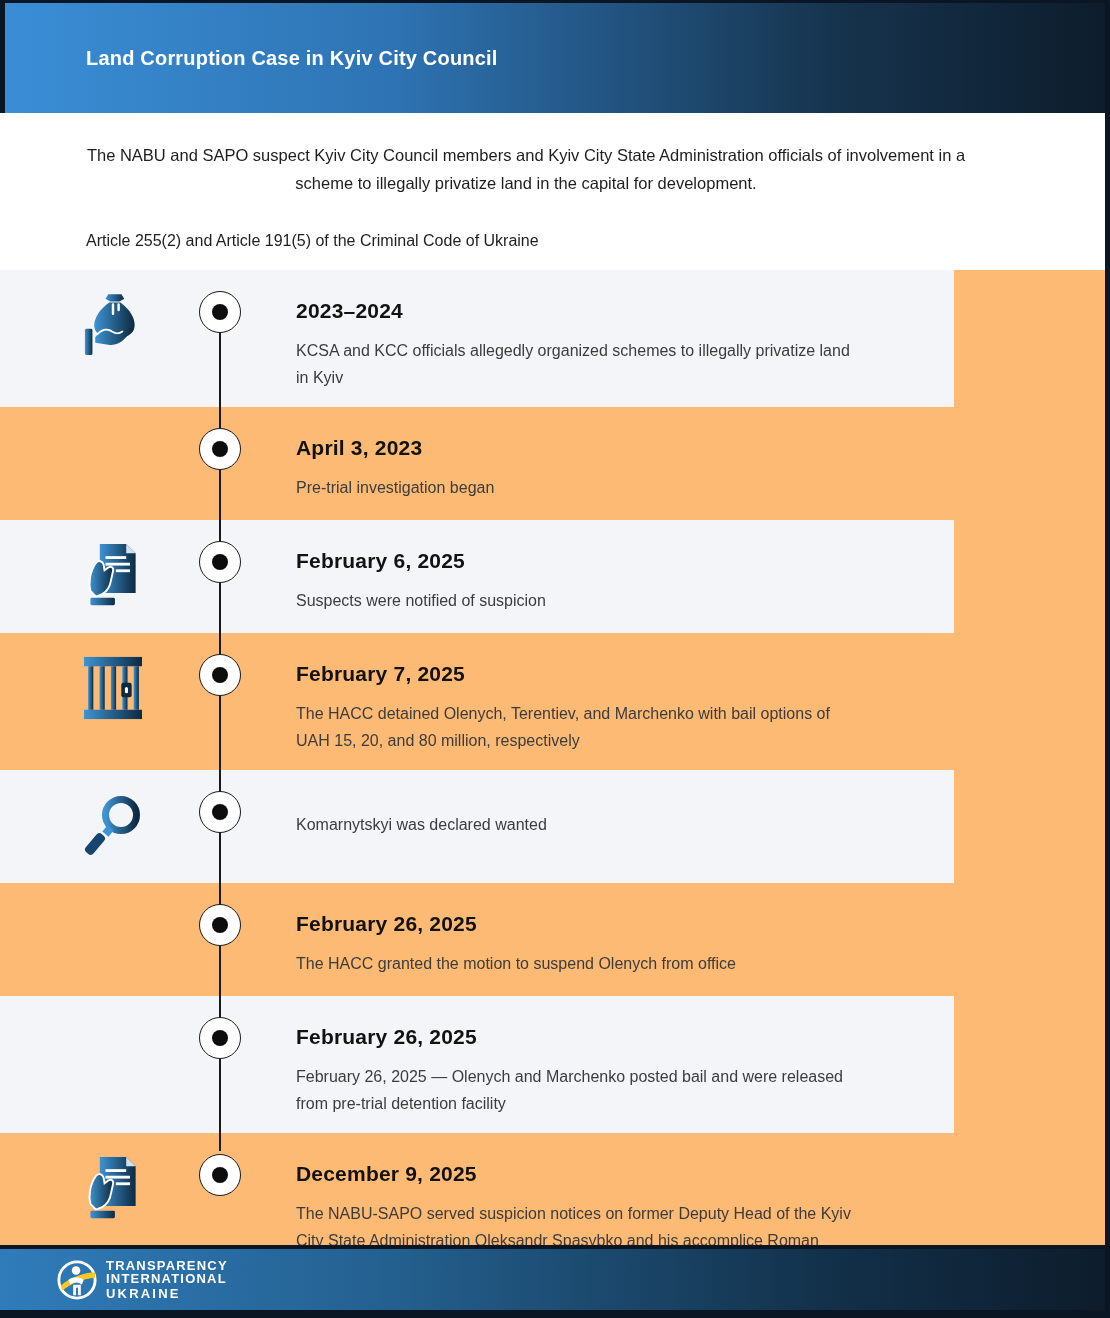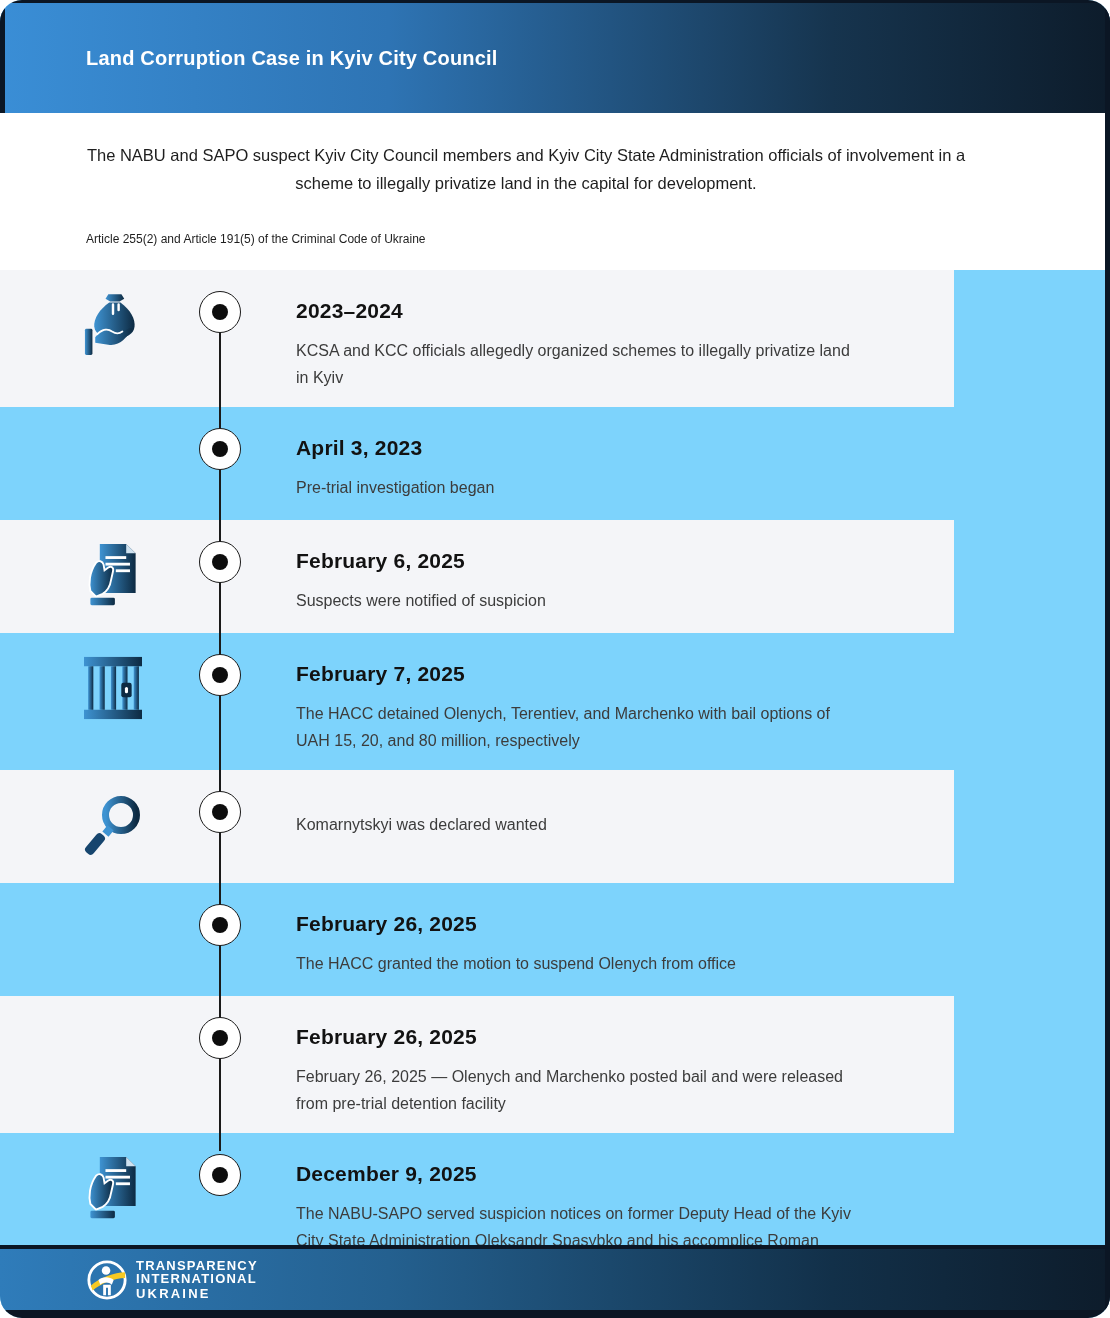--- a/index.html
+++ b/index.html
@@ -2,23 +2,22 @@
 <html><head>
 <meta charset="utf-8">
 <style>
   * { margin:0; padding:0; box-sizing:border-box; }
   html,body { background:#ffffff; }
   body { font-family:"Liberation Sans","DejaVu Sans",sans-serif; }
 
   .page {
     position:relative;
     width:1110px; height:1318px;
-    background:#7dd3fc;
+    background:#fdba74;
     overflow:hidden;
-    border-radius:22px;
   }
 
   
   .edge-top   { position:absolute; top:0; left:0; right:0; height:3px; background:#0b1624; z-index:40; }
   .edge-right { position:absolute; top:0; right:0; bottom:0; width:5px; background:#0b1624; z-index:40; }
   .edge-left-header { position:absolute; top:0; left:0; width:5px; height:113px; background:#0b1624; z-index:40; }
 
   
   .header {
     position:absolute; top:3px; left:0; width:1110px; height:110px;
@@ -26,21 +25,21 @@
     display:flex; align-items:center;
     padding-left:86px;
   }
   .header-title {
     color:#ffffff; font-size:20px; font-weight:700; letter-spacing:.2px;
   }
 
   
   .intro { position:absolute; top:113px; left:0; width:1110px; height:157px; background:#ffffff; padding:28px 120px 0 86px; }
   .intro-paragraph { font-size:16.5px; line-height:28px; color:#1e1e1e; max-width:880px;text-align:center; }
-  .intro-article { margin-top:35px; font-size:12px; color:#1e1e1e; }
+  .intro-article { margin-top:35px; font-size:16px; color:#1e1e1e; }
 
   
   .timeline { position:absolute; top:270px; left:0; width:954px; }
   .timeline-line {
     position:absolute; left:219px; top:42px; width:2px; height:839px;
     background:#1a1a1a; z-index:1;
   }
   .t-row { position:relative; min-height:113px; padding:28px 100px 16px 296px; }
   .t-row.alt { background:#f4f5f8; }
   .t-row .node {
@@ -55,21 +54,21 @@
   }
   .t-date { font-size:21px; font-weight:700; color:#121212; line-height:26px; letter-spacing:.2px; }
   .t-desc { margin-top:13px; font-size:16px; line-height:27px; color:#3c3c3c; max-width:730px; }
 
   
   .footer { position:absolute; left:0; bottom:0; width:1110px; height:73px; }
   .footer-line { height:4px; background:#0b1624; }
   .footer-bar {
     height:61px;
     background:linear-gradient(90deg,#2f7cba 0%,#24608f 35%,#123049 75%,#0d1c2b 100%);
-    display:flex; align-items:center; padding-left:86px;
+    display:flex; align-items:center; padding-left:56px;
   }
   .footer-bottom { height:8px; background:#0b1624; }
   .logo { display:flex; align-items:center; gap:8px; }
   .logo-text { color:#ffffff; line-height:13px; }
   .logo-line1,.logo-line2 { font-size:13px; font-weight:700; letter-spacing:1.2px; }
   .logo-line3 { font-size:13px; font-weight:700; letter-spacing:2.2px; margin-top:2px; }
 </style>
 </head>
 <body>
 

